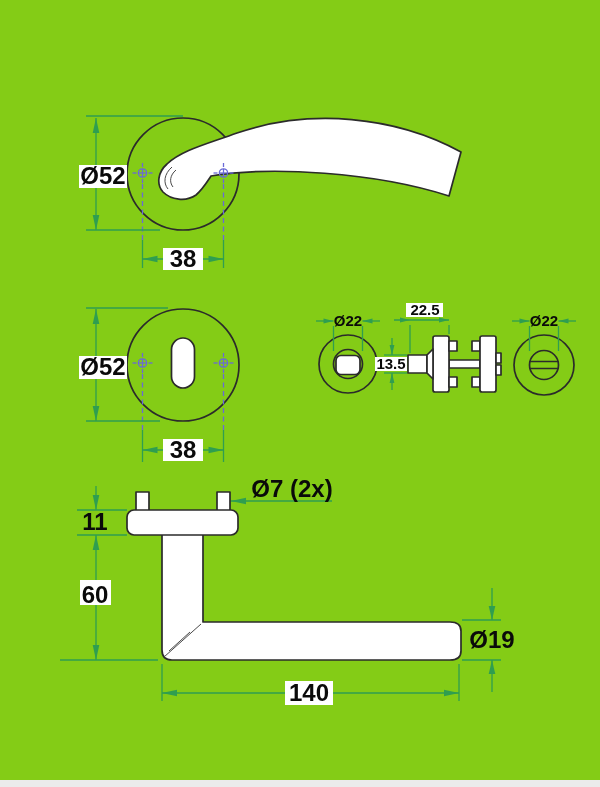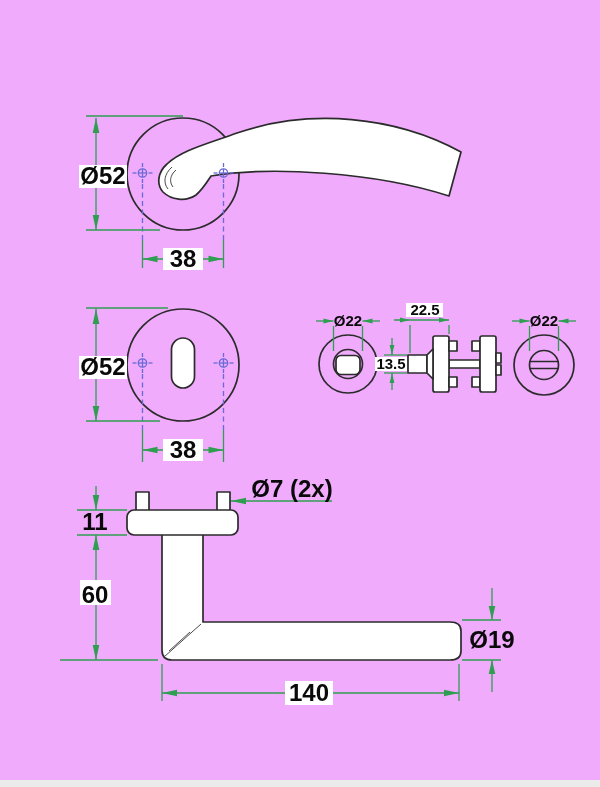--- a/index.html
+++ b/index.html
@@ -1,16 +1,16 @@
 <!DOCTYPE html>
 <html><head>
 <meta charset="utf-8">
 <style>
   html,body { margin:0; padding:0; background:#ffffff; }
-  .stage { width:600px; height:787px; position:relative; background:#f0abfc; overflow:hidden; }
+  .stage { width:600px; height:787px; position:relative; background:#84cc16; overflow:hidden; }
   svg { display:block; }
   .outline { stroke:#2b2b2b; stroke-width:1.7; fill:none; stroke-linecap:round; stroke-linejoin:round; }
   .outline-fill { stroke:#2b2b2b; stroke-width:1.7; fill:#ffffff; stroke-linejoin:round; }
   .thin { stroke:#4a4a4a; stroke-width:1; fill:none; }
   .dim { stroke:#2f9e50; stroke-width:1.3; fill:none; }
   .dim-arrow { fill:#2f9e50; stroke:none; }
   .cmark { stroke:#6a6ad6; stroke-width:1.3; fill:none; }
   .cdash { stroke:#6a6ad6; stroke-width:1.3; fill:none; stroke-dasharray:5 3.5; }
   .mask { fill:#ffffff; stroke:none; }
   .lbl { font:bold 24px "Liberation Sans", sans-serif; fill:#0a0a0a; }

